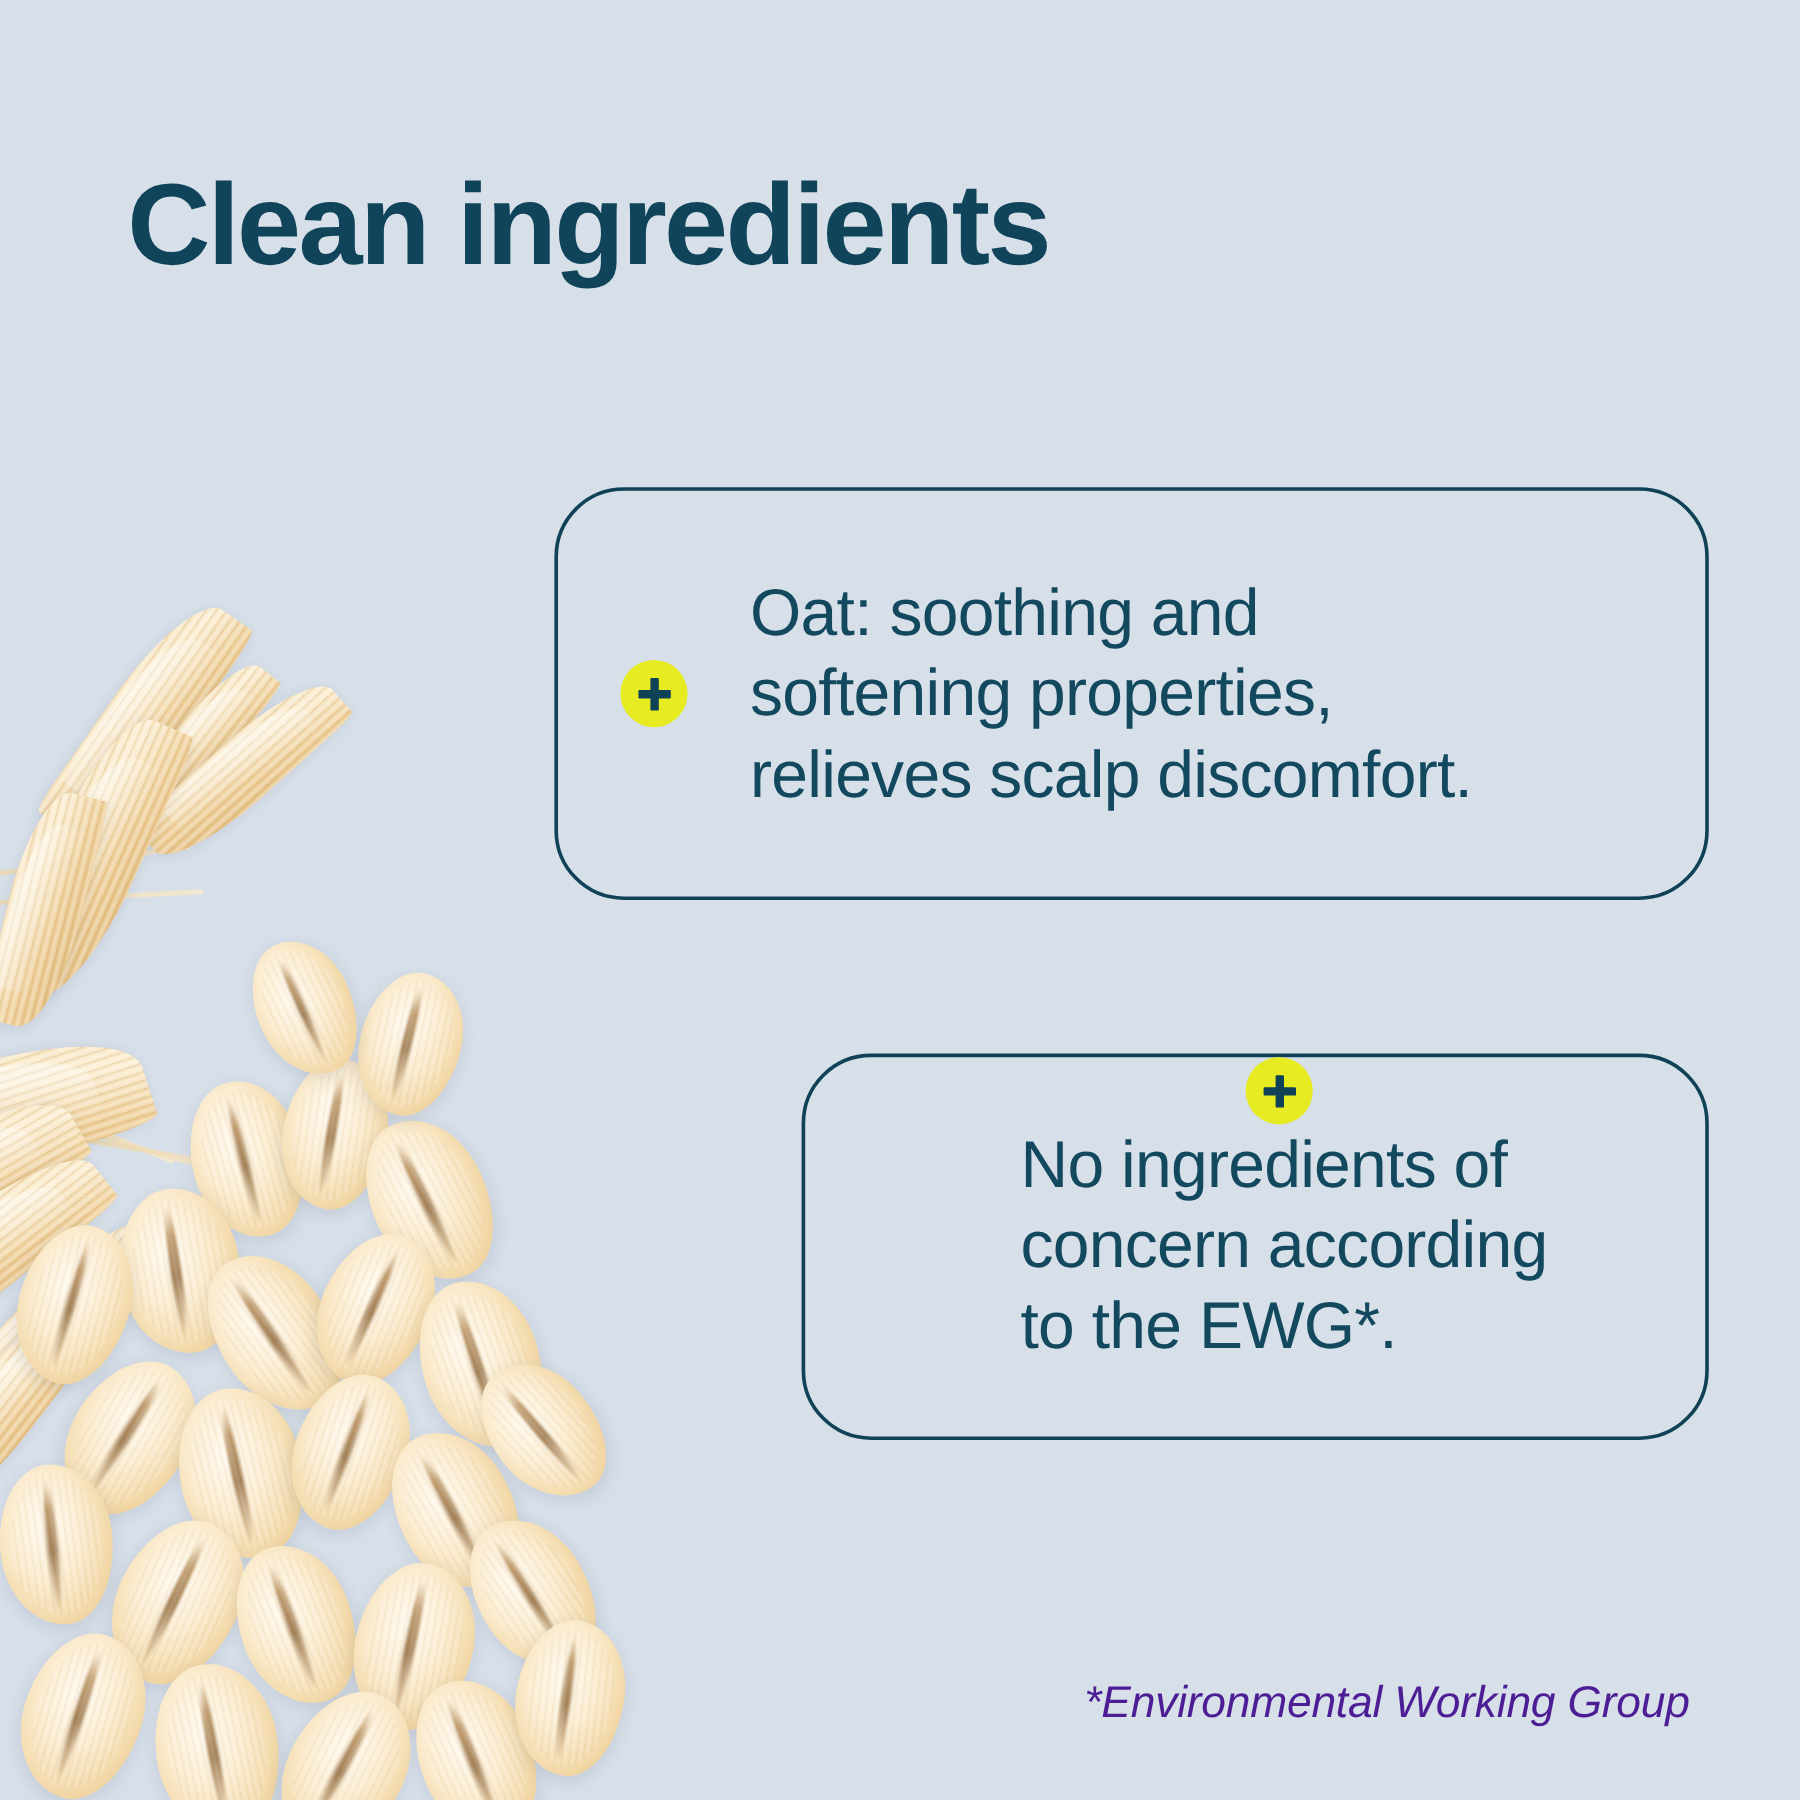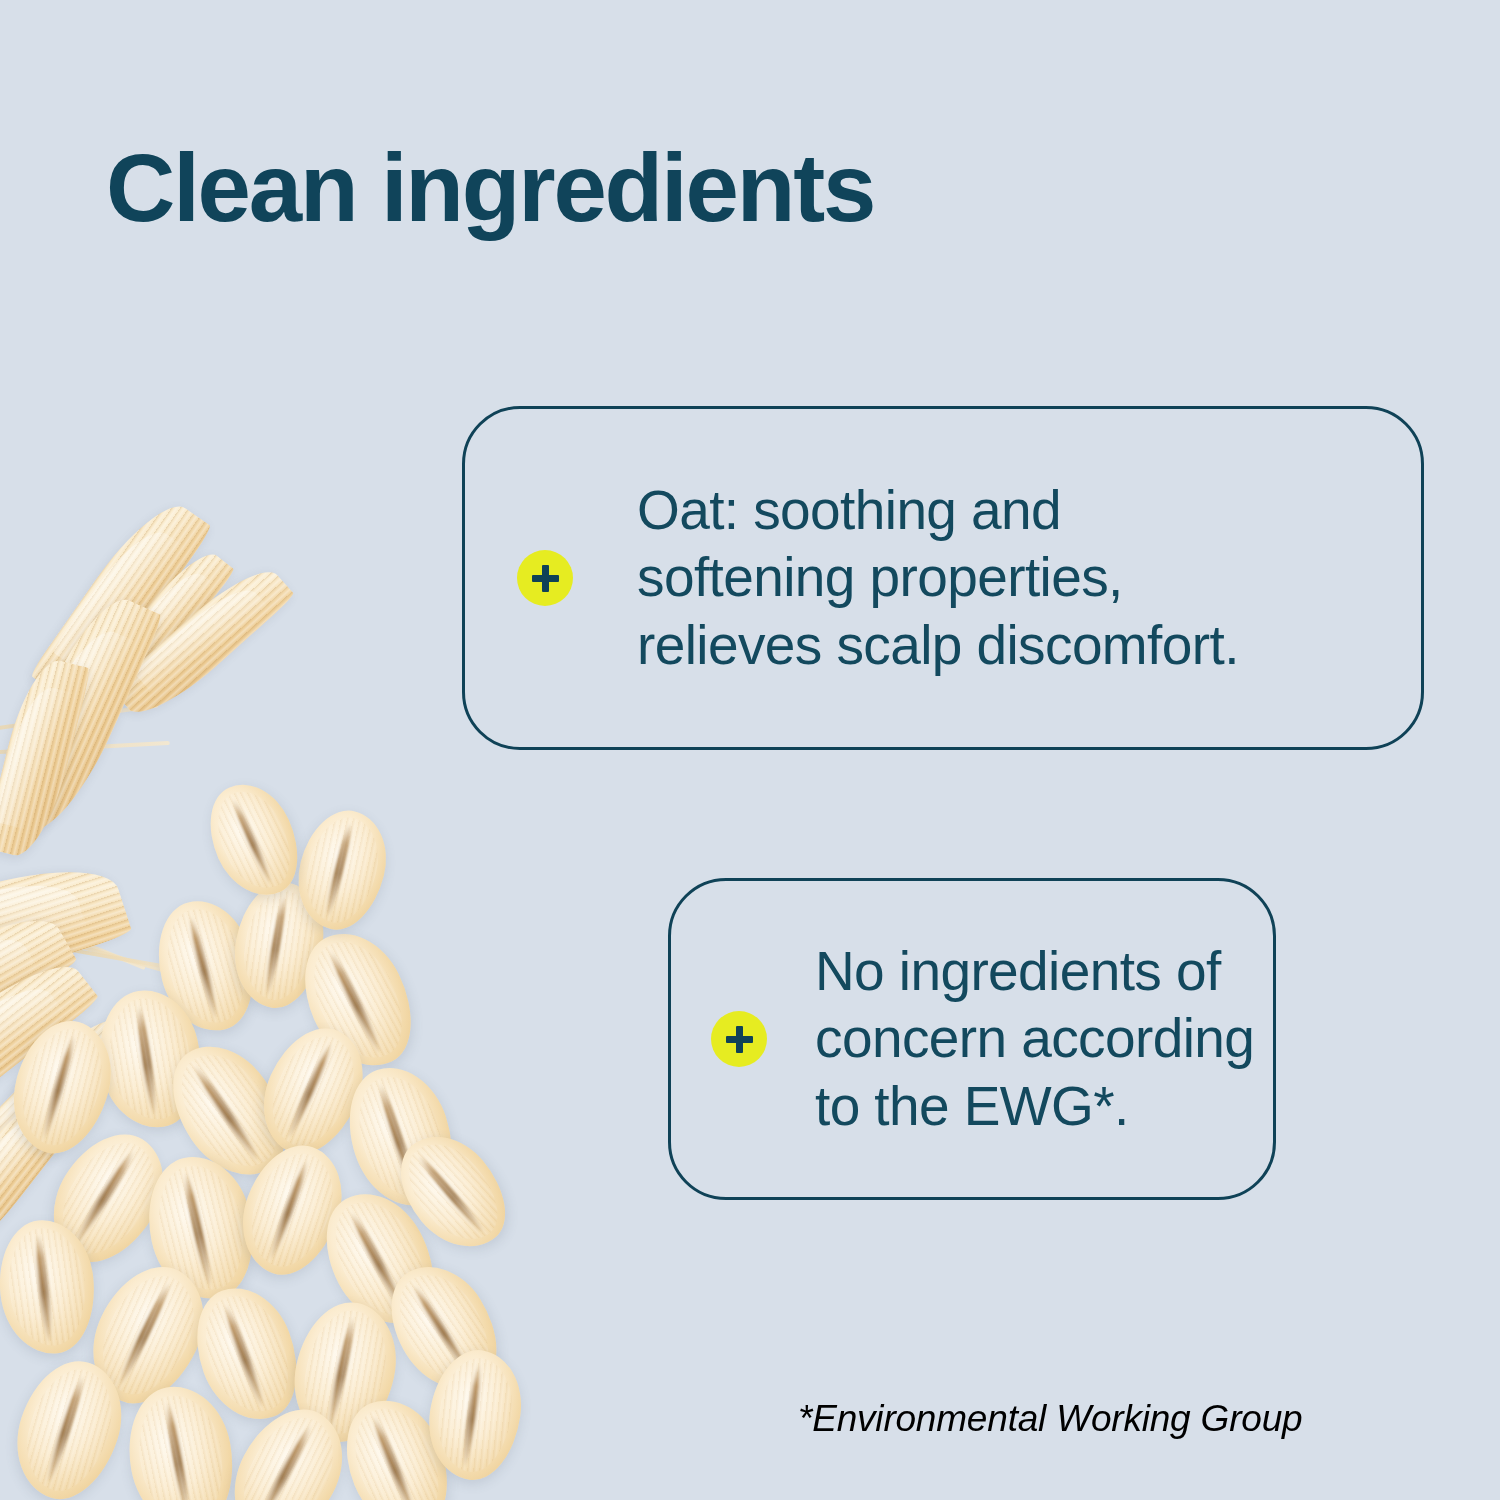--- a/index.html
+++ b/index.html
@@ -115,22 +115,22 @@
 
   
   .card {
     position: absolute;
     border: 3px solid #0f4257;
     border-radius: 58px;
     box-sizing: border-box;
     display: flex;
     align-items: center;
   }
-  #card-oat      { left: 462px;  top: 406px;  width: 962px; height: 344px; gap: 12px; }
-  #card-ewg      { left: 668px;  top: 878px;  width: 608px; height: 322px; }
+  #card-oat      { left: 462px;  top: 406px;  width: 962px; height: 344px; }
+  #card-ewg      { left: 668px;  top: 878px;  width: 756px; height: 322px; flex-direction: column; }
 
   .badge {
     flex: 0 0 auto;
     width: 56px;
     height: 56px;
     border-radius: 50%;
     background: #e6ec21;
     display: flex;
     align-items: center;
     justify-content: center;
@@ -154,27 +154,27 @@
     line-height: 1.22;
     letter-spacing: -0.6px;
     white-space: pre-line;
   }
   #card-oat .card-text { margin-left: 52px; font-size: 55px; }
   #card-ewg .card-text { margin-left: 48px; font-size: 55px; }
 
   
   #footnote {
     position: absolute;
-    left: 798px;
+    left: 838px;
     top: 1398px;
     width: 570px;
-    text-align: left;
+    text-align: right;
     font-size: 37px;
     font-style: italic;
-    color: #000000;
+    color: #4c1d95;
     letter-spacing: -0.2px;
     white-space: nowrap;
   }
 </style>
 </head>
 <body>
 
 <div id="canvas">
 
   <div id="oat-photo">

